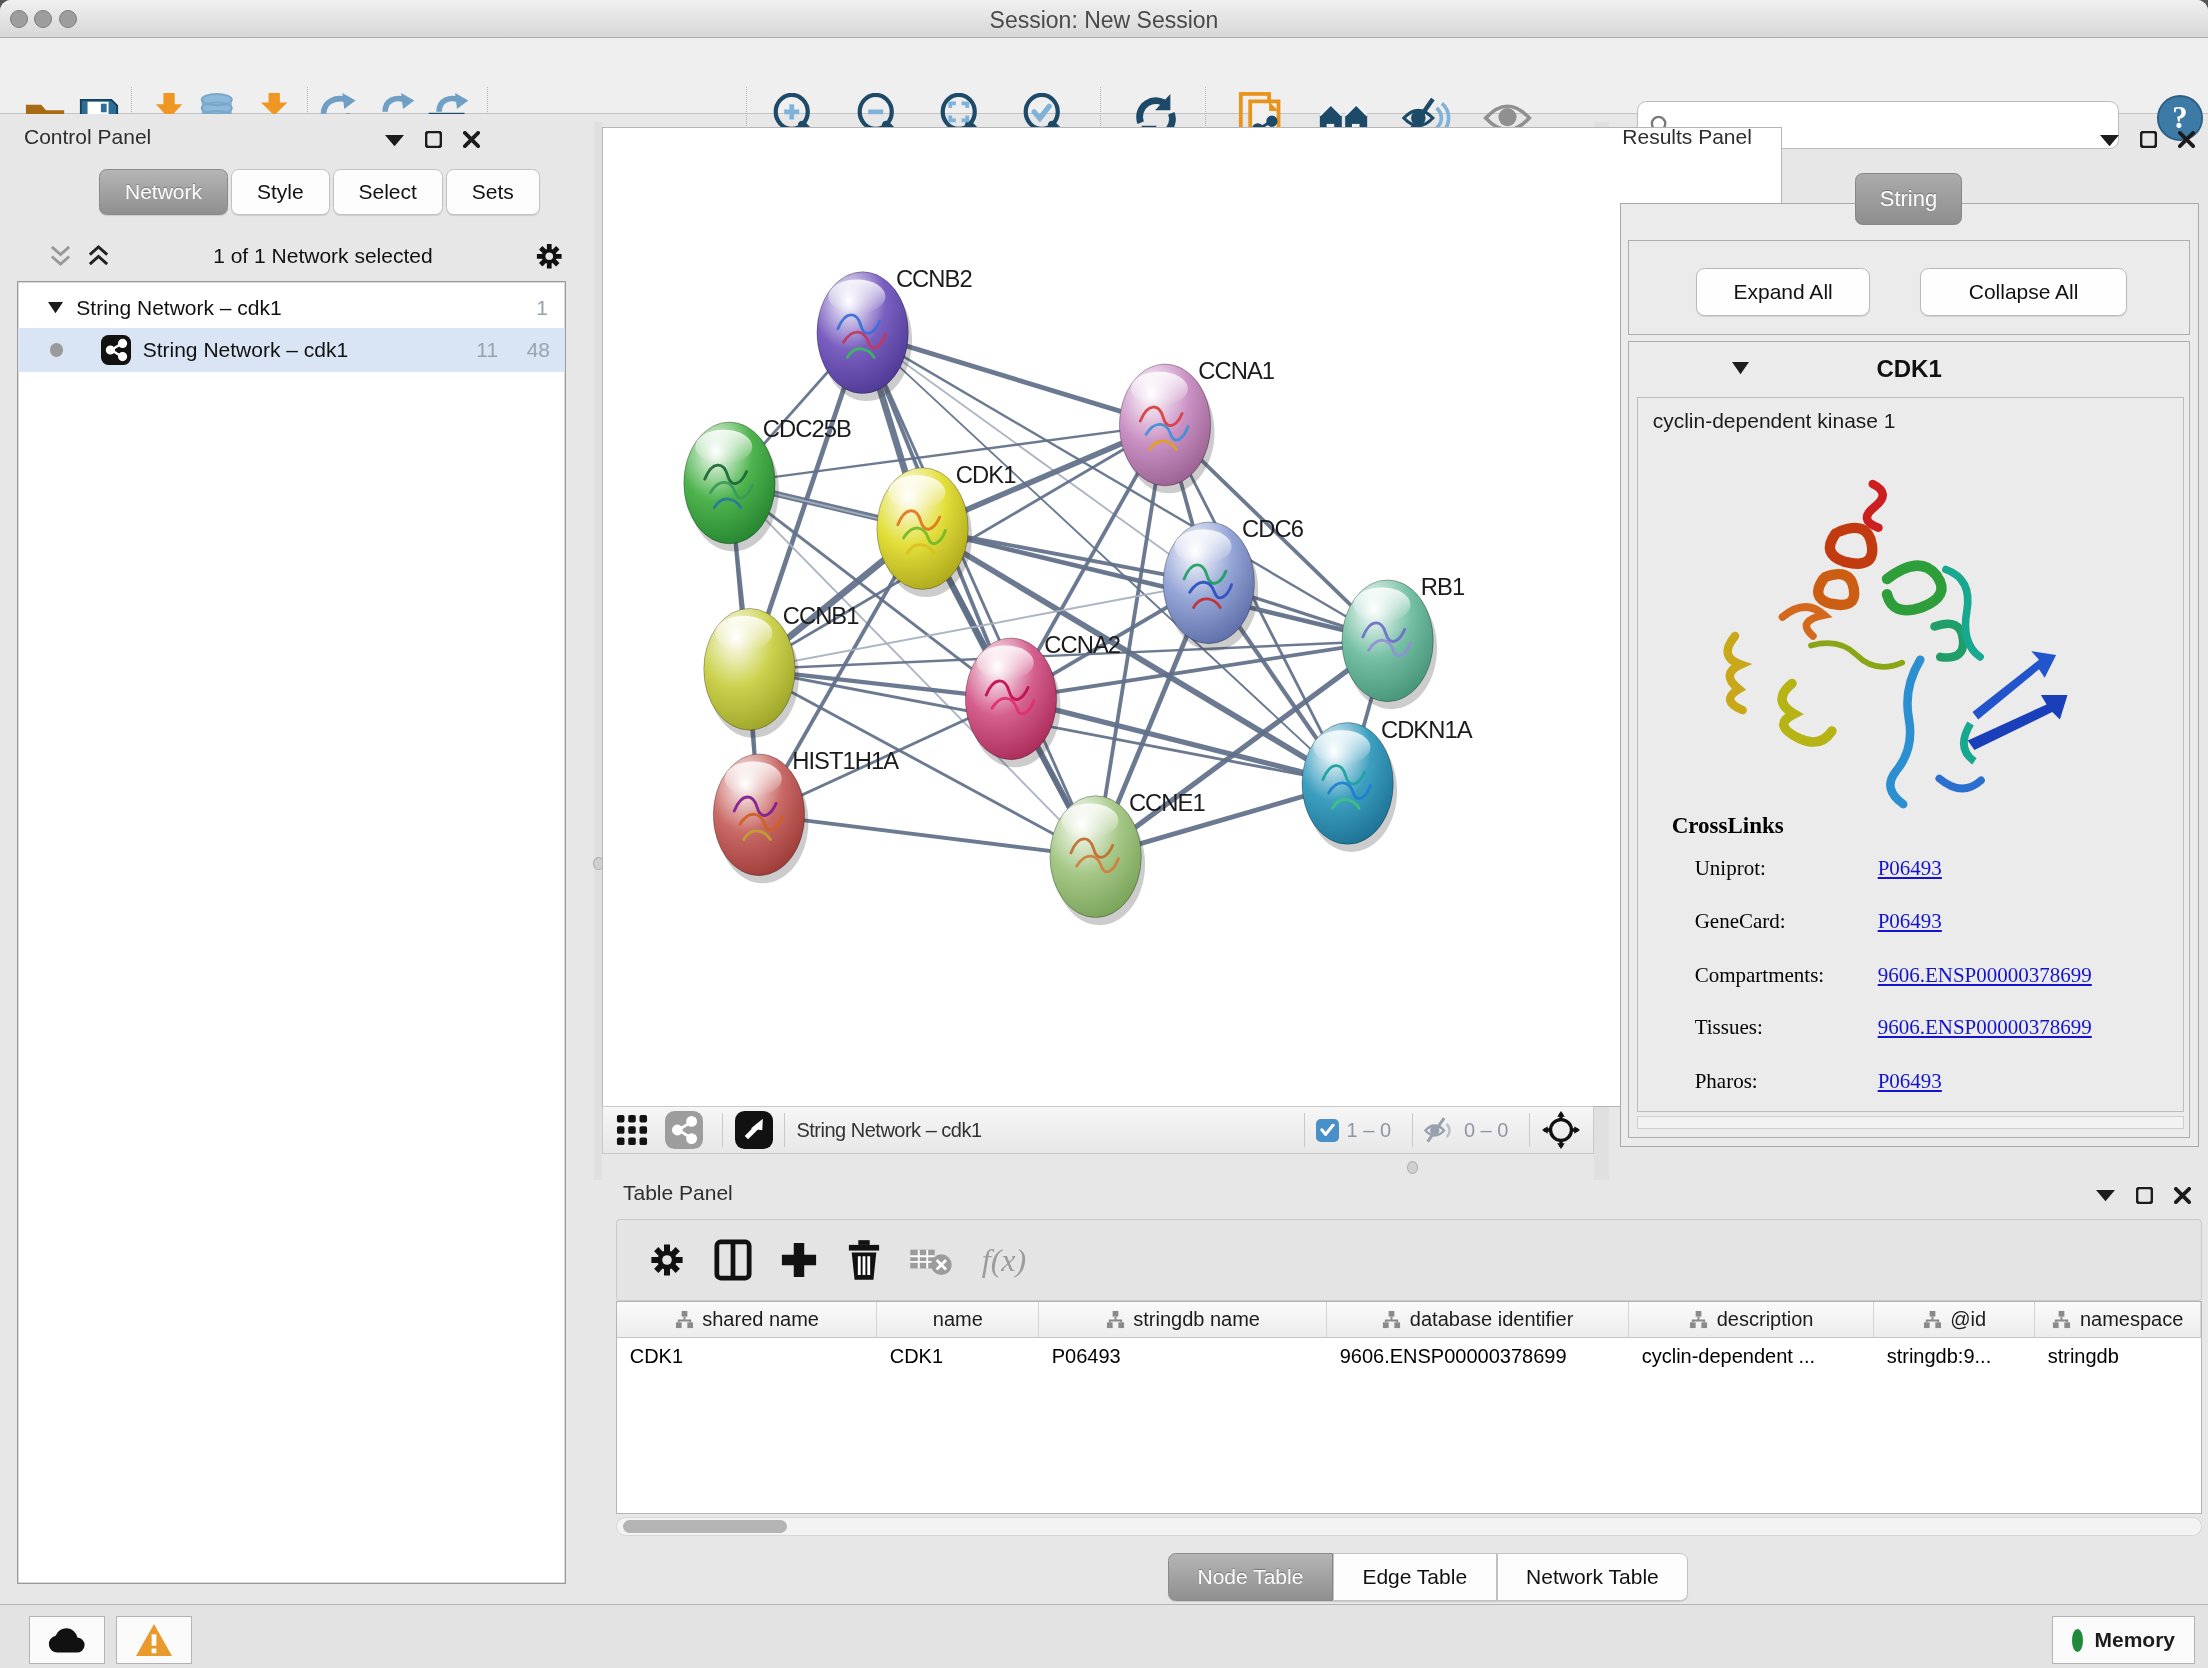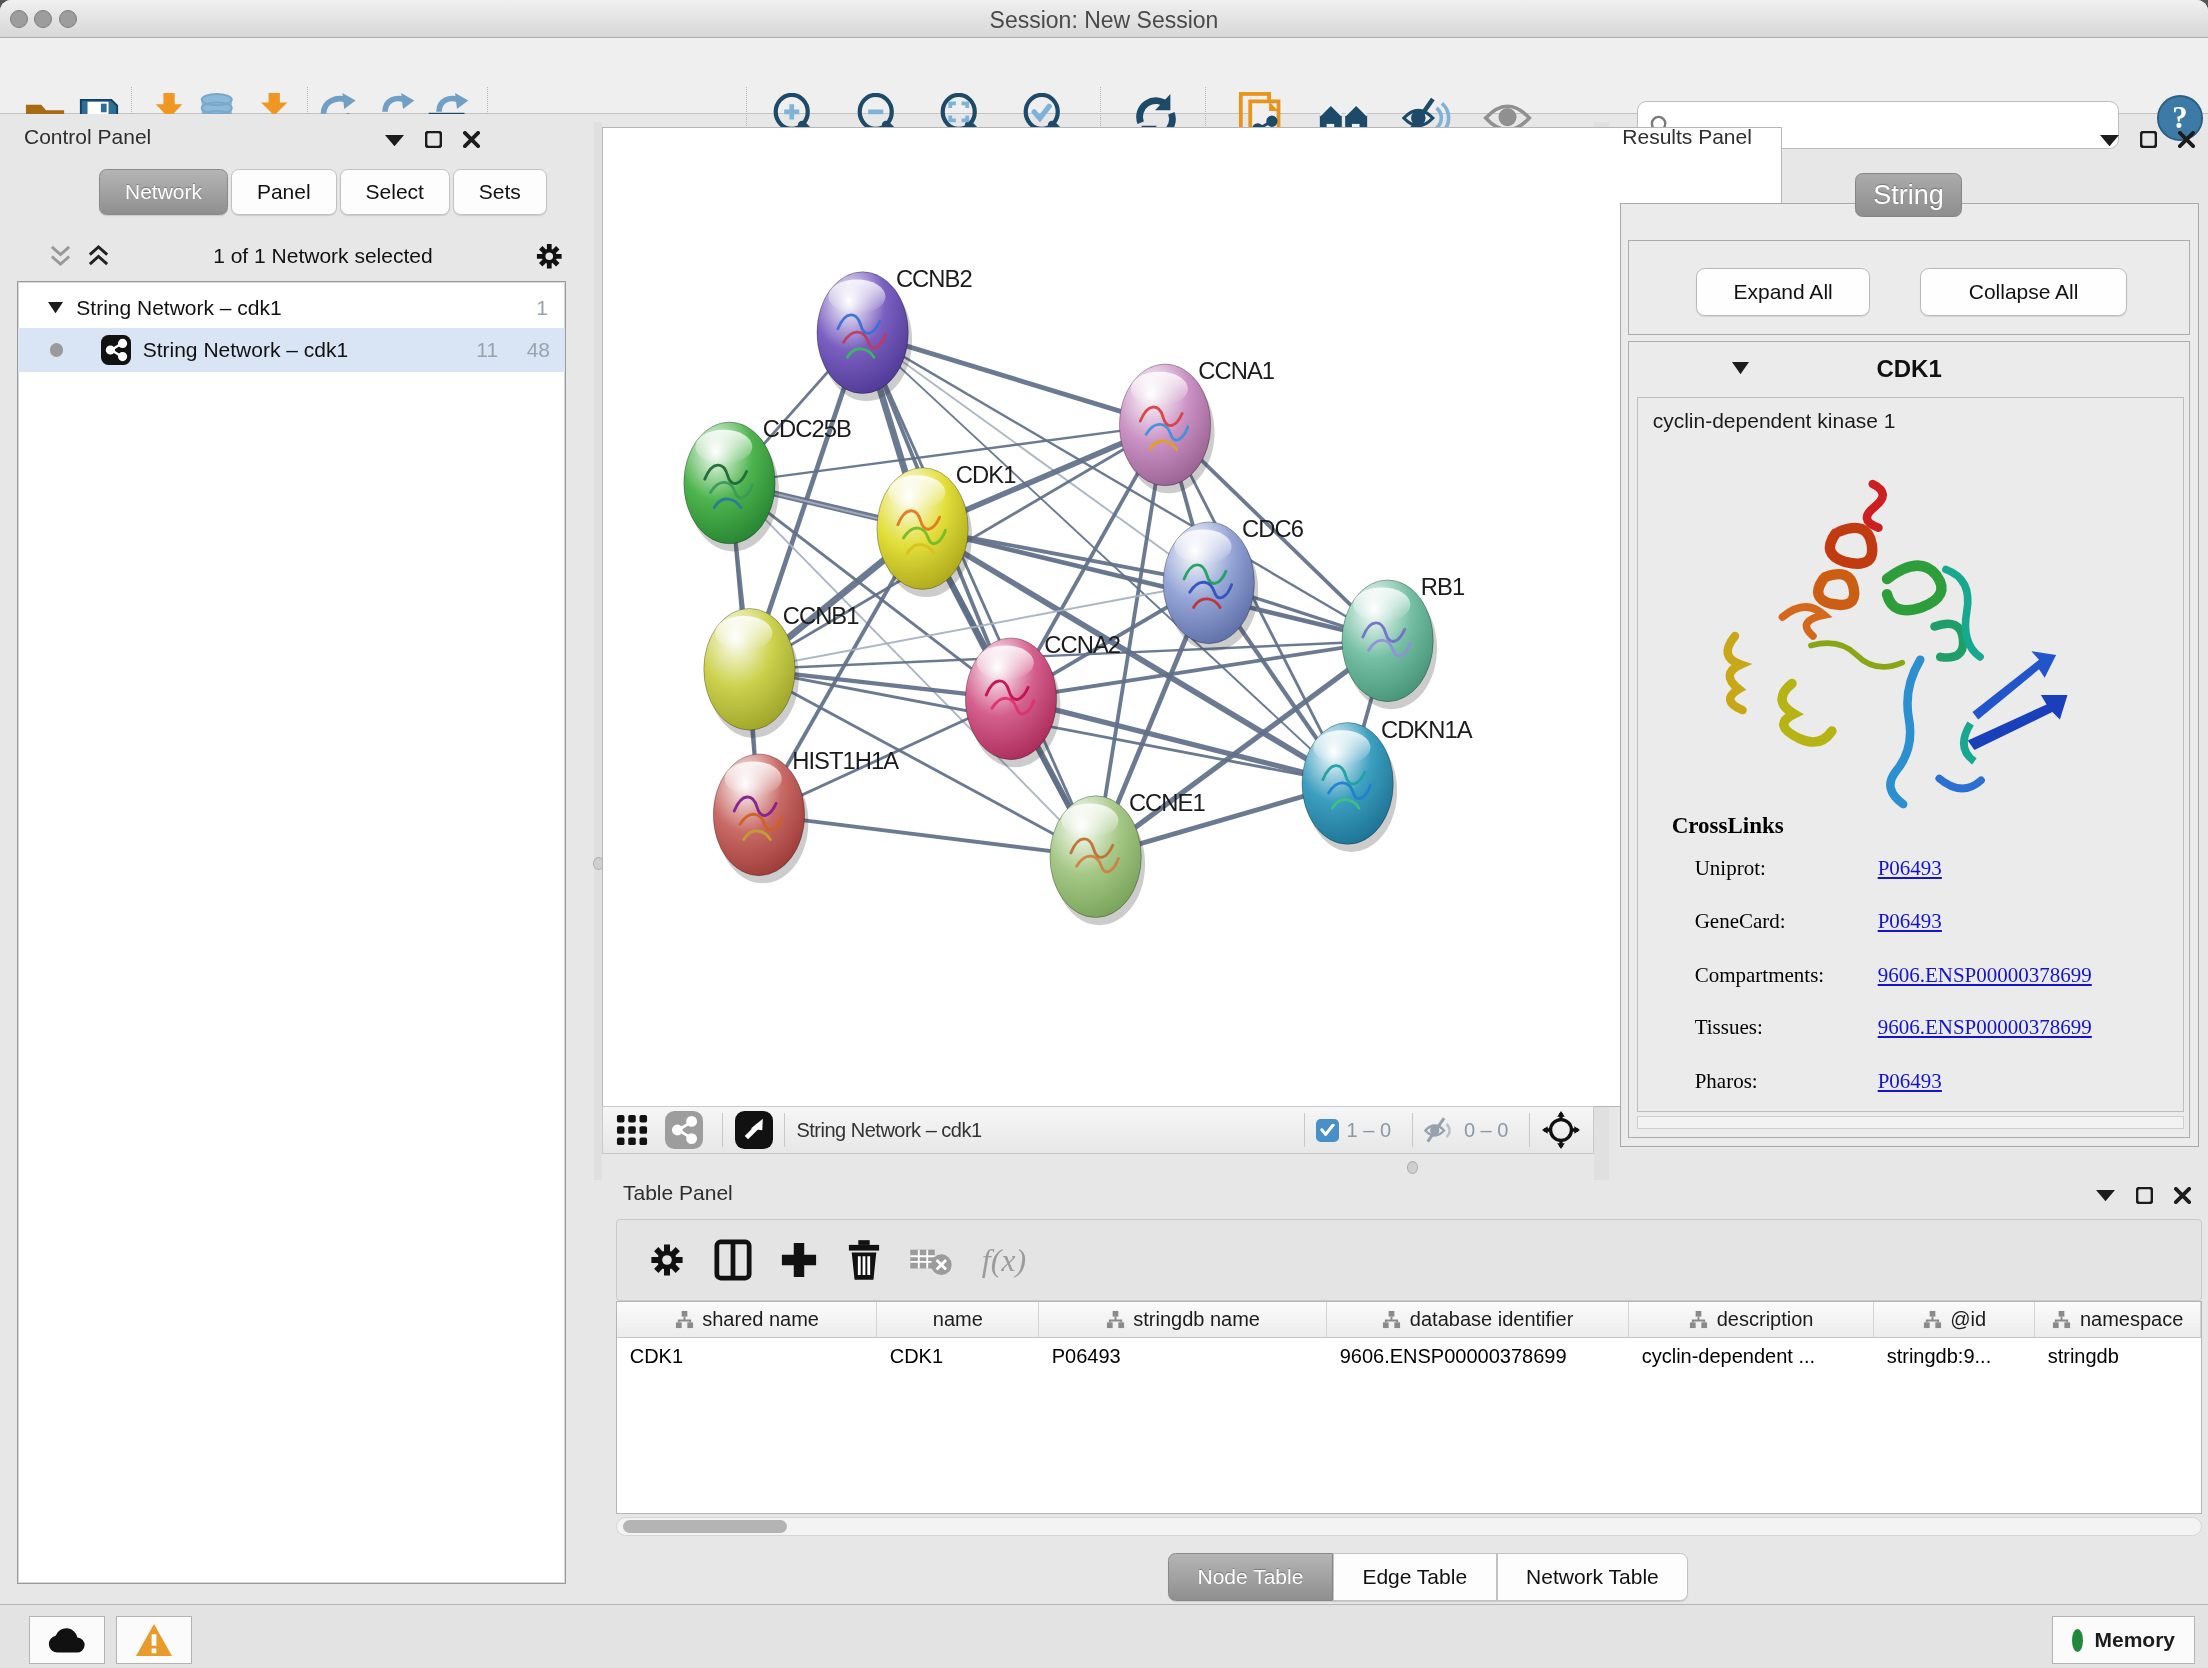--- a/index.html
+++ b/index.html
@@ -67,23 +67,23 @@
   .nt-count { font-size:20px; color:#8d97a6; margin:0 9.5px 0 7.6px; }
   .checkbox { width:23px; height:23px; background:#4a90c8; border-radius:4.8px;
     display:flex; align-items:center; justify-content:center; }
   .splitter-dot { position:absolute; width:11.4px; height:13.3px; border-radius:50%;
     background:#cfcfcf; border:1px solid #adadad; }
 
   
   .results-panel { position:absolute; left:1609px; top:114px; width:599px; height:1065px; }
   .rp-header { position:absolute; left:13.3px; top:11.4px; }
   .rp-ctls { position:absolute; right:13.3px; top:17px; }
-  .string-tab { position:absolute; left:246px; top:59px; width:107px; height:44px;
+  .string-tab { position:absolute; left:246px; top:59px; width:107px; height:52px;
     background:linear-gradient(#ababab,#8e8e8e); border:1px solid #858585;
-    border-radius:7.6px; color:#fff; font-size:27px; display:flex; align-items:center;
+    border-radius:7.6px; color:#fff; font-size:22px; display:flex; align-items:center;
     justify-content:center; text-shadow:0 -1px 1px rgba(0,0,0,.3); z-index:2; }
   .rp-outer { position:absolute; left:10.5px; top:89px; width:579px; height:944px;
     background:#ebebeb; border:1px solid #a8a8a8; }
   .rp-btnbox { position:absolute; left:7.6px; top:36px; width:562px; height:95px;
     border:1px solid #adadad; }
   .rp-btn { position:absolute; top:27px; height:48px; background:#fefefe;
     border:1px solid #b9b9b9; border-radius:8.6px; font-size:21px; color:#111;
     display:flex; align-items:center; justify-content:center;
     box-shadow:0 1px 1px rgba(0,0,0,.1); }
   .gene-box { position:absolute; left:7.6px; top:137px; width:562px; height:797px;
@@ -349,21 +349,21 @@
         </svg>
       <svg width="17" height="17" viewBox="0 0 18 18">
           <rect x="1" y="1" width="16" height="16" fill="none" stroke="#1c1c1c" stroke-width="3" rx="3"></rect>
         </svg>
       <svg width="17" height="17" viewBox="0 0 18 18">
           <path d="M2 2l14 14 M16 2L2 16" stroke="#1c1c1c" stroke-width="4" stroke-linecap="round"></path>
         </svg>
     </div>
     <div class="tabs-row">
       <div class="tab active">Network</div>
-      <div class="tab">Panel</div>
+      <div class="tab">Style</div>
       <div class="tab">Select</div>
       <div class="tab">Sets</div>
     </div>
     <div class="cp-info">
       <svg width="25" height="25" viewBox="0 0 26 26" style="margin-left:19px">
           <path d="M4 3l9 8 9-8 M4 13l9 8 9-8" fill="none" stroke="#999" stroke-width="3"></path>
         </svg>
       <svg width="25" height="25" viewBox="0 0 26 26" style="margin-left:13.3px">
           <path d="M4 11l9-8 9 8 M4 21l9-8 9 8" fill="none" stroke="#222" stroke-width="3"></path>
         </svg>

